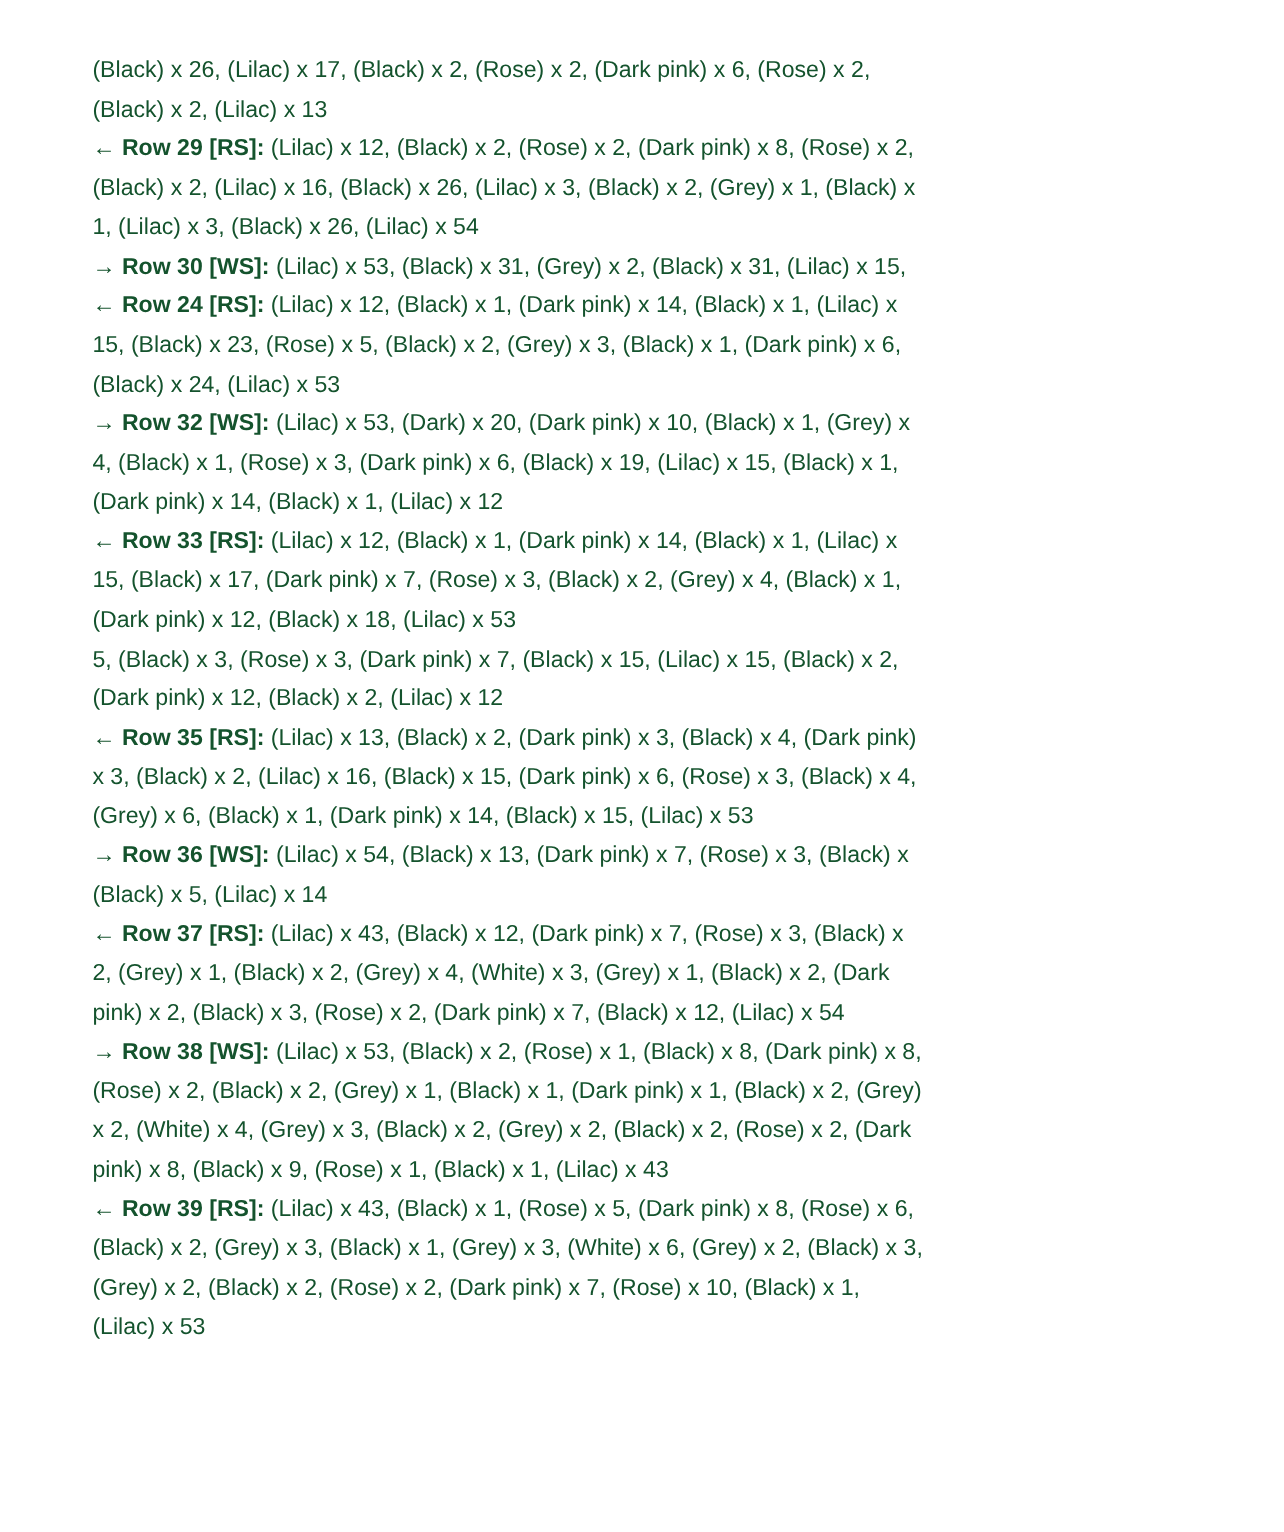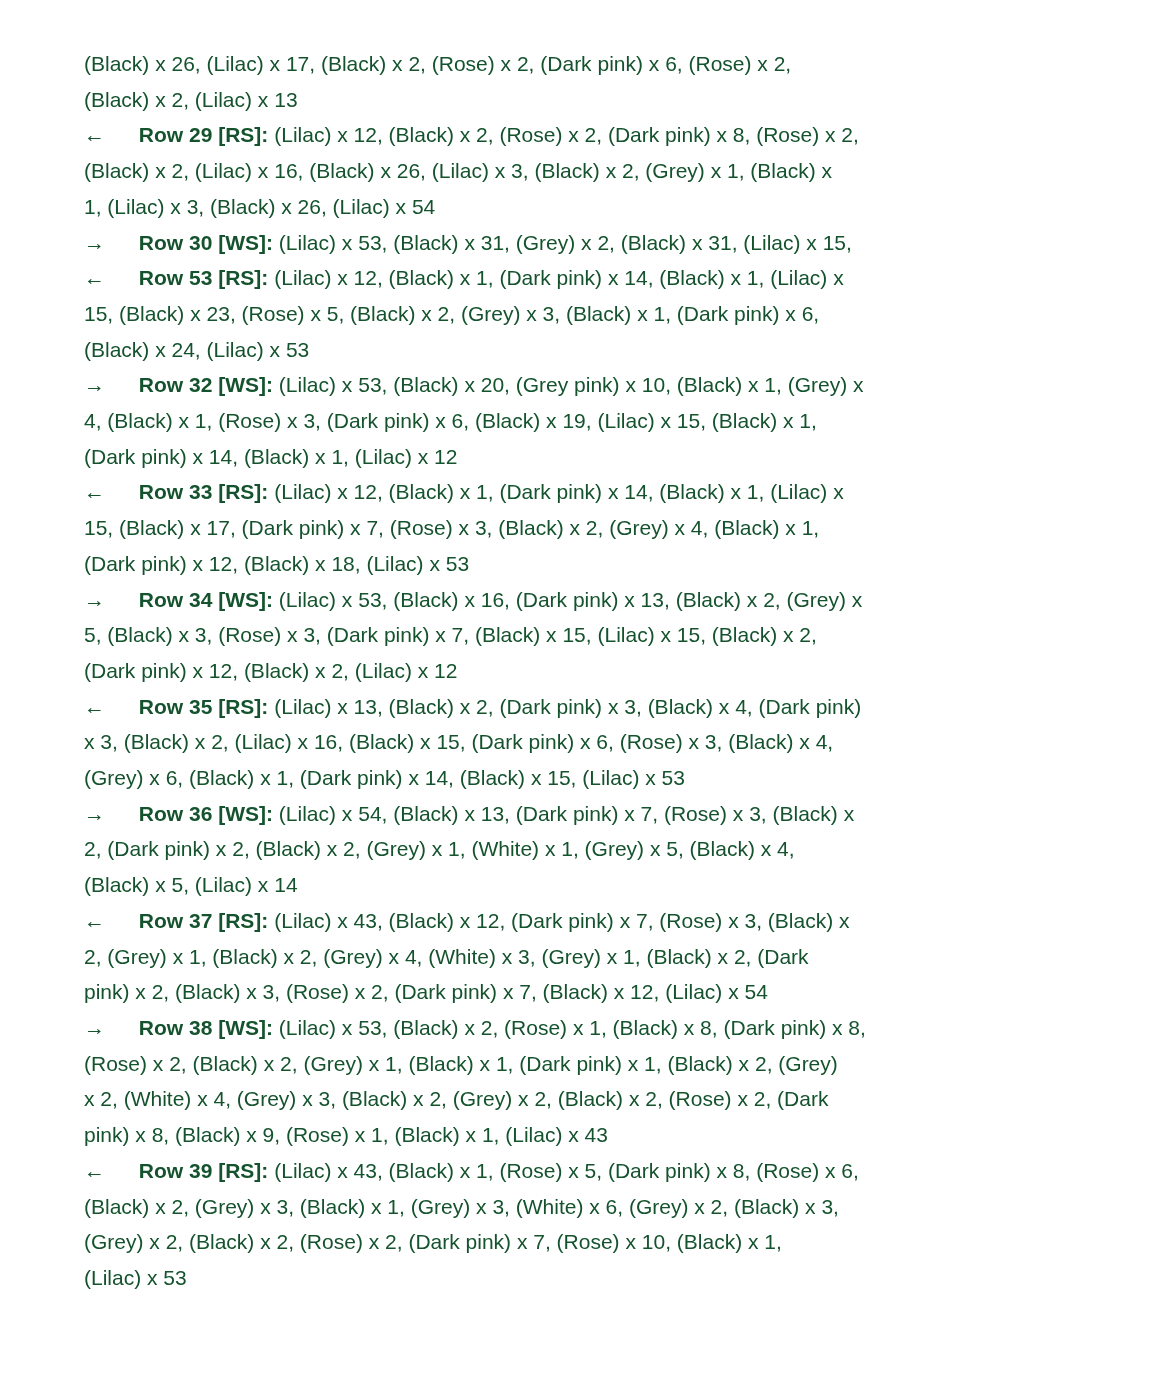--- a/index.html
+++ b/index.html
@@ -26,51 +26,48 @@
     letter-spacing: 0;
   }
   .line {
     white-space: nowrap;
   }
   .arrow {
     font-weight: 400;
   }
   .row-label {
     font-weight: 700;
-    margin-left: 28px;
   }
 </style>
 </head>
 <body>
 
 <div class="page">
   <div class="content">
       <div class="line"><span>(Black) x 26, (Lilac) x 17, (Black) x 2, (Rose) x 2, (Dark pink) x 6, (Rose) x 2,</span></div>
       <div class="line"><span>(Black) x 2, (Lilac) x 13</span></div>
       <div class="line"><span class="arrow">←</span> <span class="row-label">Row 29 [RS]:</span> <span>(Lilac) x 12, (Black) x 2, (Rose) x 2, (Dark pink) x 8, (Rose) x 2,</span></div>
       <div class="line"><span>(Black) x 2, (Lilac) x 16, (Black) x 26, (Lilac) x 3, (Black) x 2, (Grey) x 1, (Black) x</span></div>
       <div class="line"><span>1, (Lilac) x 3, (Black) x 26, (Lilac) x 54</span></div>
       <div class="line"><span class="arrow">→</span> <span class="row-label">Row 30 [WS]:</span> <span>(Lilac) x 53, (Black) x 31, (Grey) x 2, (Black) x 31, (Lilac) x 15,</span></div>
-      <div class="line"><span class="arrow">←</span> <span class="row-label">Row 53 [RS]:</span> <span>(Lilac) x 12, (Black) x 1, (Dark pink) x 14, (Black) x 1, (Lilac) x</span></div>
+      <div class="line"><span class="arrow">←</span> <span class="row-label">Row 24 [RS]:</span> <span>(Lilac) x 12, (Black) x 1, (Dark pink) x 14, (Black) x 1, (Lilac) x</span></div>
       <div class="line"><span>15, (Black) x 23, (Rose) x 5, (Black) x 2, (Grey) x 3, (Black) x 1, (Dark pink) x 6,</span></div>
       <div class="line"><span>(Black) x 24, (Lilac) x 53</span></div>
-      <div class="line"><span class="arrow">→</span> <span class="row-label">Row 32 [WS]:</span> <span>(Lilac) x 53, (Black) x 20, (Grey pink) x 10, (Black) x 1, (Grey) x</span></div>
+      <div class="line"><span class="arrow">→</span> <span class="row-label">Row 32 [WS]:</span> <span>(Lilac) x 53, (Dark) x 20, (Dark pink) x 10, (Black) x 1, (Grey) x</span></div>
       <div class="line"><span>4, (Black) x 1, (Rose) x 3, (Dark pink) x 6, (Black) x 19, (Lilac) x 15, (Black) x 1,</span></div>
       <div class="line"><span>(Dark pink) x 14, (Black) x 1, (Lilac) x 12</span></div>
       <div class="line"><span class="arrow">←</span> <span class="row-label">Row 33 [RS]:</span> <span>(Lilac) x 12, (Black) x 1, (Dark pink) x 14, (Black) x 1, (Lilac) x</span></div>
       <div class="line"><span>15, (Black) x 17, (Dark pink) x 7, (Rose) x 3, (Black) x 2, (Grey) x 4, (Black) x 1,</span></div>
       <div class="line"><span>(Dark pink) x 12, (Black) x 18, (Lilac) x 53</span></div>
-      <div class="line"><span class="arrow">→</span> <span class="row-label">Row 34 [WS]:</span> <span>(Lilac) x 53, (Black) x 16, (Dark pink) x 13, (Black) x 2, (Grey) x</span></div>
       <div class="line"><span>5, (Black) x 3, (Rose) x 3, (Dark pink) x 7, (Black) x 15, (Lilac) x 15, (Black) x 2,</span></div>
       <div class="line"><span>(Dark pink) x 12, (Black) x 2, (Lilac) x 12</span></div>
       <div class="line"><span class="arrow">←</span> <span class="row-label">Row 35 [RS]:</span> <span>(Lilac) x 13, (Black) x 2, (Dark pink) x 3, (Black) x 4, (Dark pink)</span></div>
       <div class="line"><span>x 3, (Black) x 2, (Lilac) x 16, (Black) x 15, (Dark pink) x 6, (Rose) x 3, (Black) x 4,</span></div>
       <div class="line"><span>(Grey) x 6, (Black) x 1, (Dark pink) x 14, (Black) x 15, (Lilac) x 53</span></div>
       <div class="line"><span class="arrow">→</span> <span class="row-label">Row 36 [WS]:</span> <span>(Lilac) x 54, (Black) x 13, (Dark pink) x 7, (Rose) x 3, (Black) x</span></div>
-      <div class="line"><span>2, (Dark pink) x 2, (Black) x 2, (Grey) x 1, (White) x 1, (Grey) x 5, (Black) x 4,</span></div>
       <div class="line"><span>(Black) x 5, (Lilac) x 14</span></div>
       <div class="line"><span class="arrow">←</span> <span class="row-label">Row 37 [RS]:</span> <span>(Lilac) x 43, (Black) x 12, (Dark pink) x 7, (Rose) x 3, (Black) x</span></div>
       <div class="line"><span>2, (Grey) x 1, (Black) x 2, (Grey) x 4, (White) x 3, (Grey) x 1, (Black) x 2, (Dark</span></div>
       <div class="line"><span>pink) x 2, (Black) x 3, (Rose) x 2, (Dark pink) x 7, (Black) x 12, (Lilac) x 54</span></div>
       <div class="line"><span class="arrow">→</span> <span class="row-label">Row 38 [WS]:</span> <span>(Lilac) x 53, (Black) x 2, (Rose) x 1, (Black) x 8, (Dark pink) x 8,</span></div>
       <div class="line"><span>(Rose) x 2, (Black) x 2, (Grey) x 1, (Black) x 1, (Dark pink) x 1, (Black) x 2, (Grey)</span></div>
       <div class="line"><span>x 2, (White) x 4, (Grey) x 3, (Black) x 2, (Grey) x 2, (Black) x 2, (Rose) x 2, (Dark</span></div>
       <div class="line"><span>pink) x 8, (Black) x 9, (Rose) x 1, (Black) x 1, (Lilac) x 43</span></div>
       <div class="line"><span class="arrow">←</span> <span class="row-label">Row 39 [RS]:</span> <span>(Lilac) x 43, (Black) x 1, (Rose) x 5, (Dark pink) x 8, (Rose) x 6,</span></div>
       <div class="line"><span>(Black) x 2, (Grey) x 3, (Black) x 1, (Grey) x 3, (White) x 6, (Grey) x 2, (Black) x 3,</span></div>

